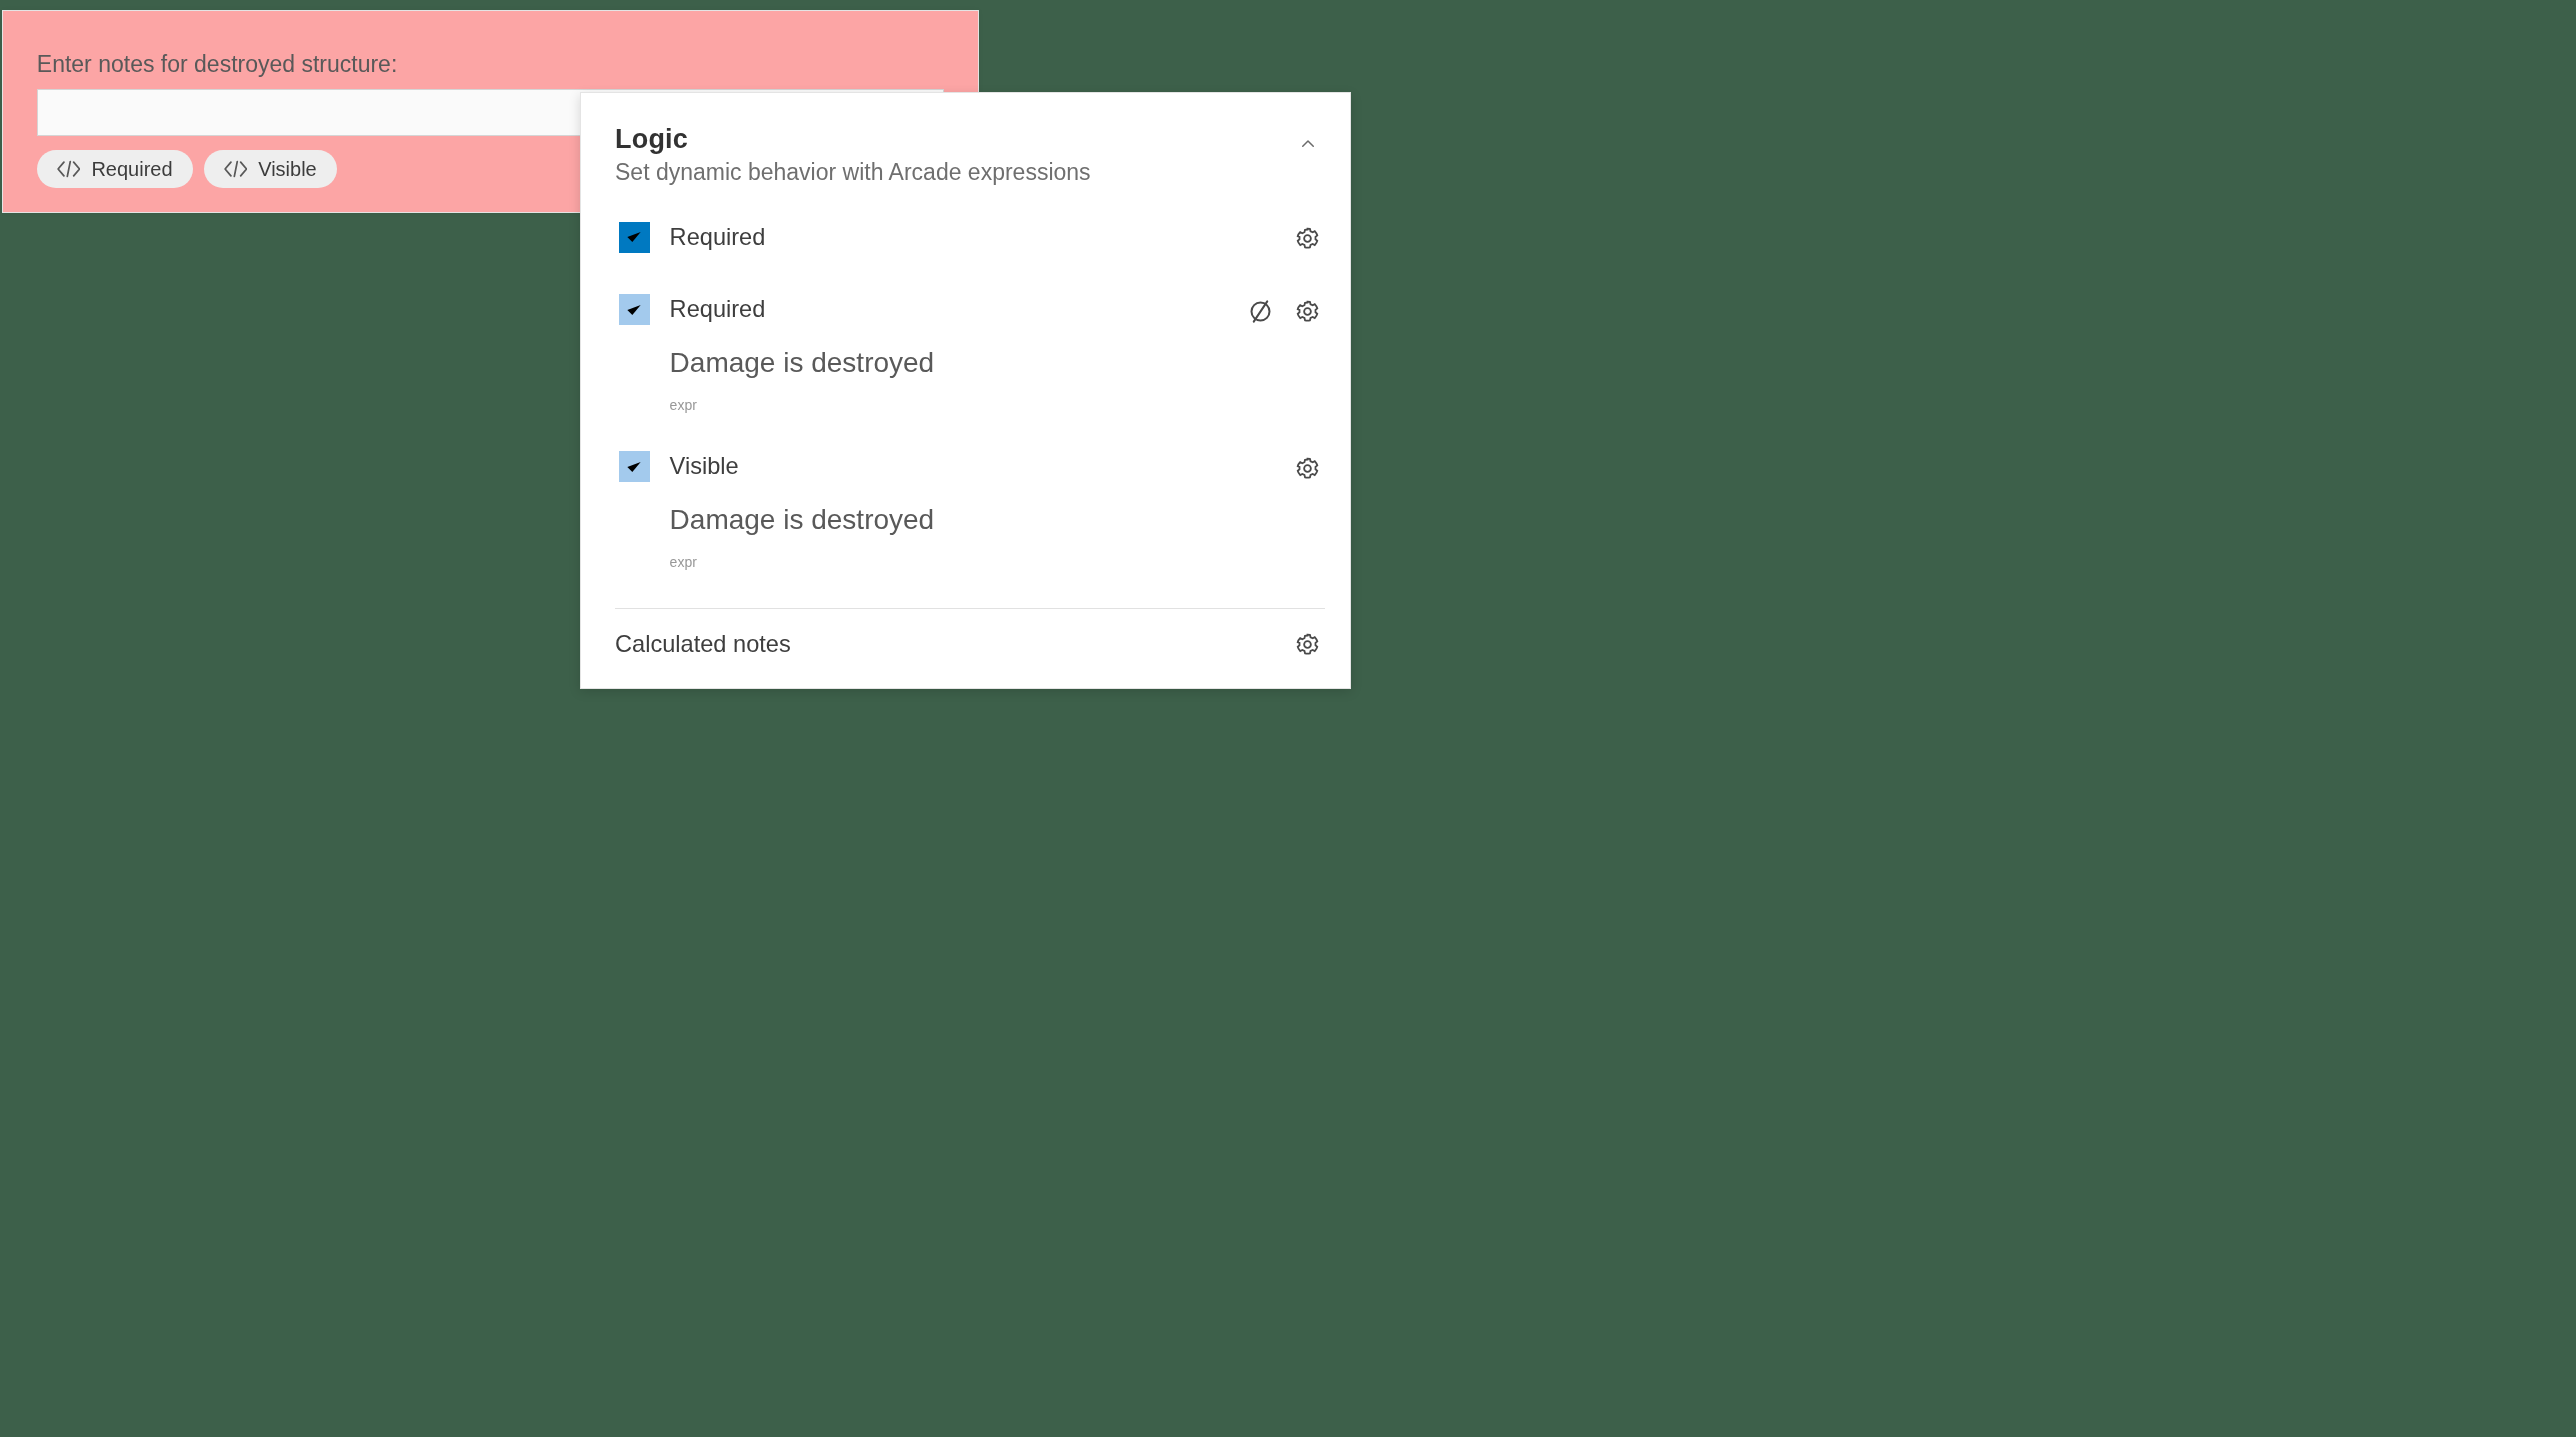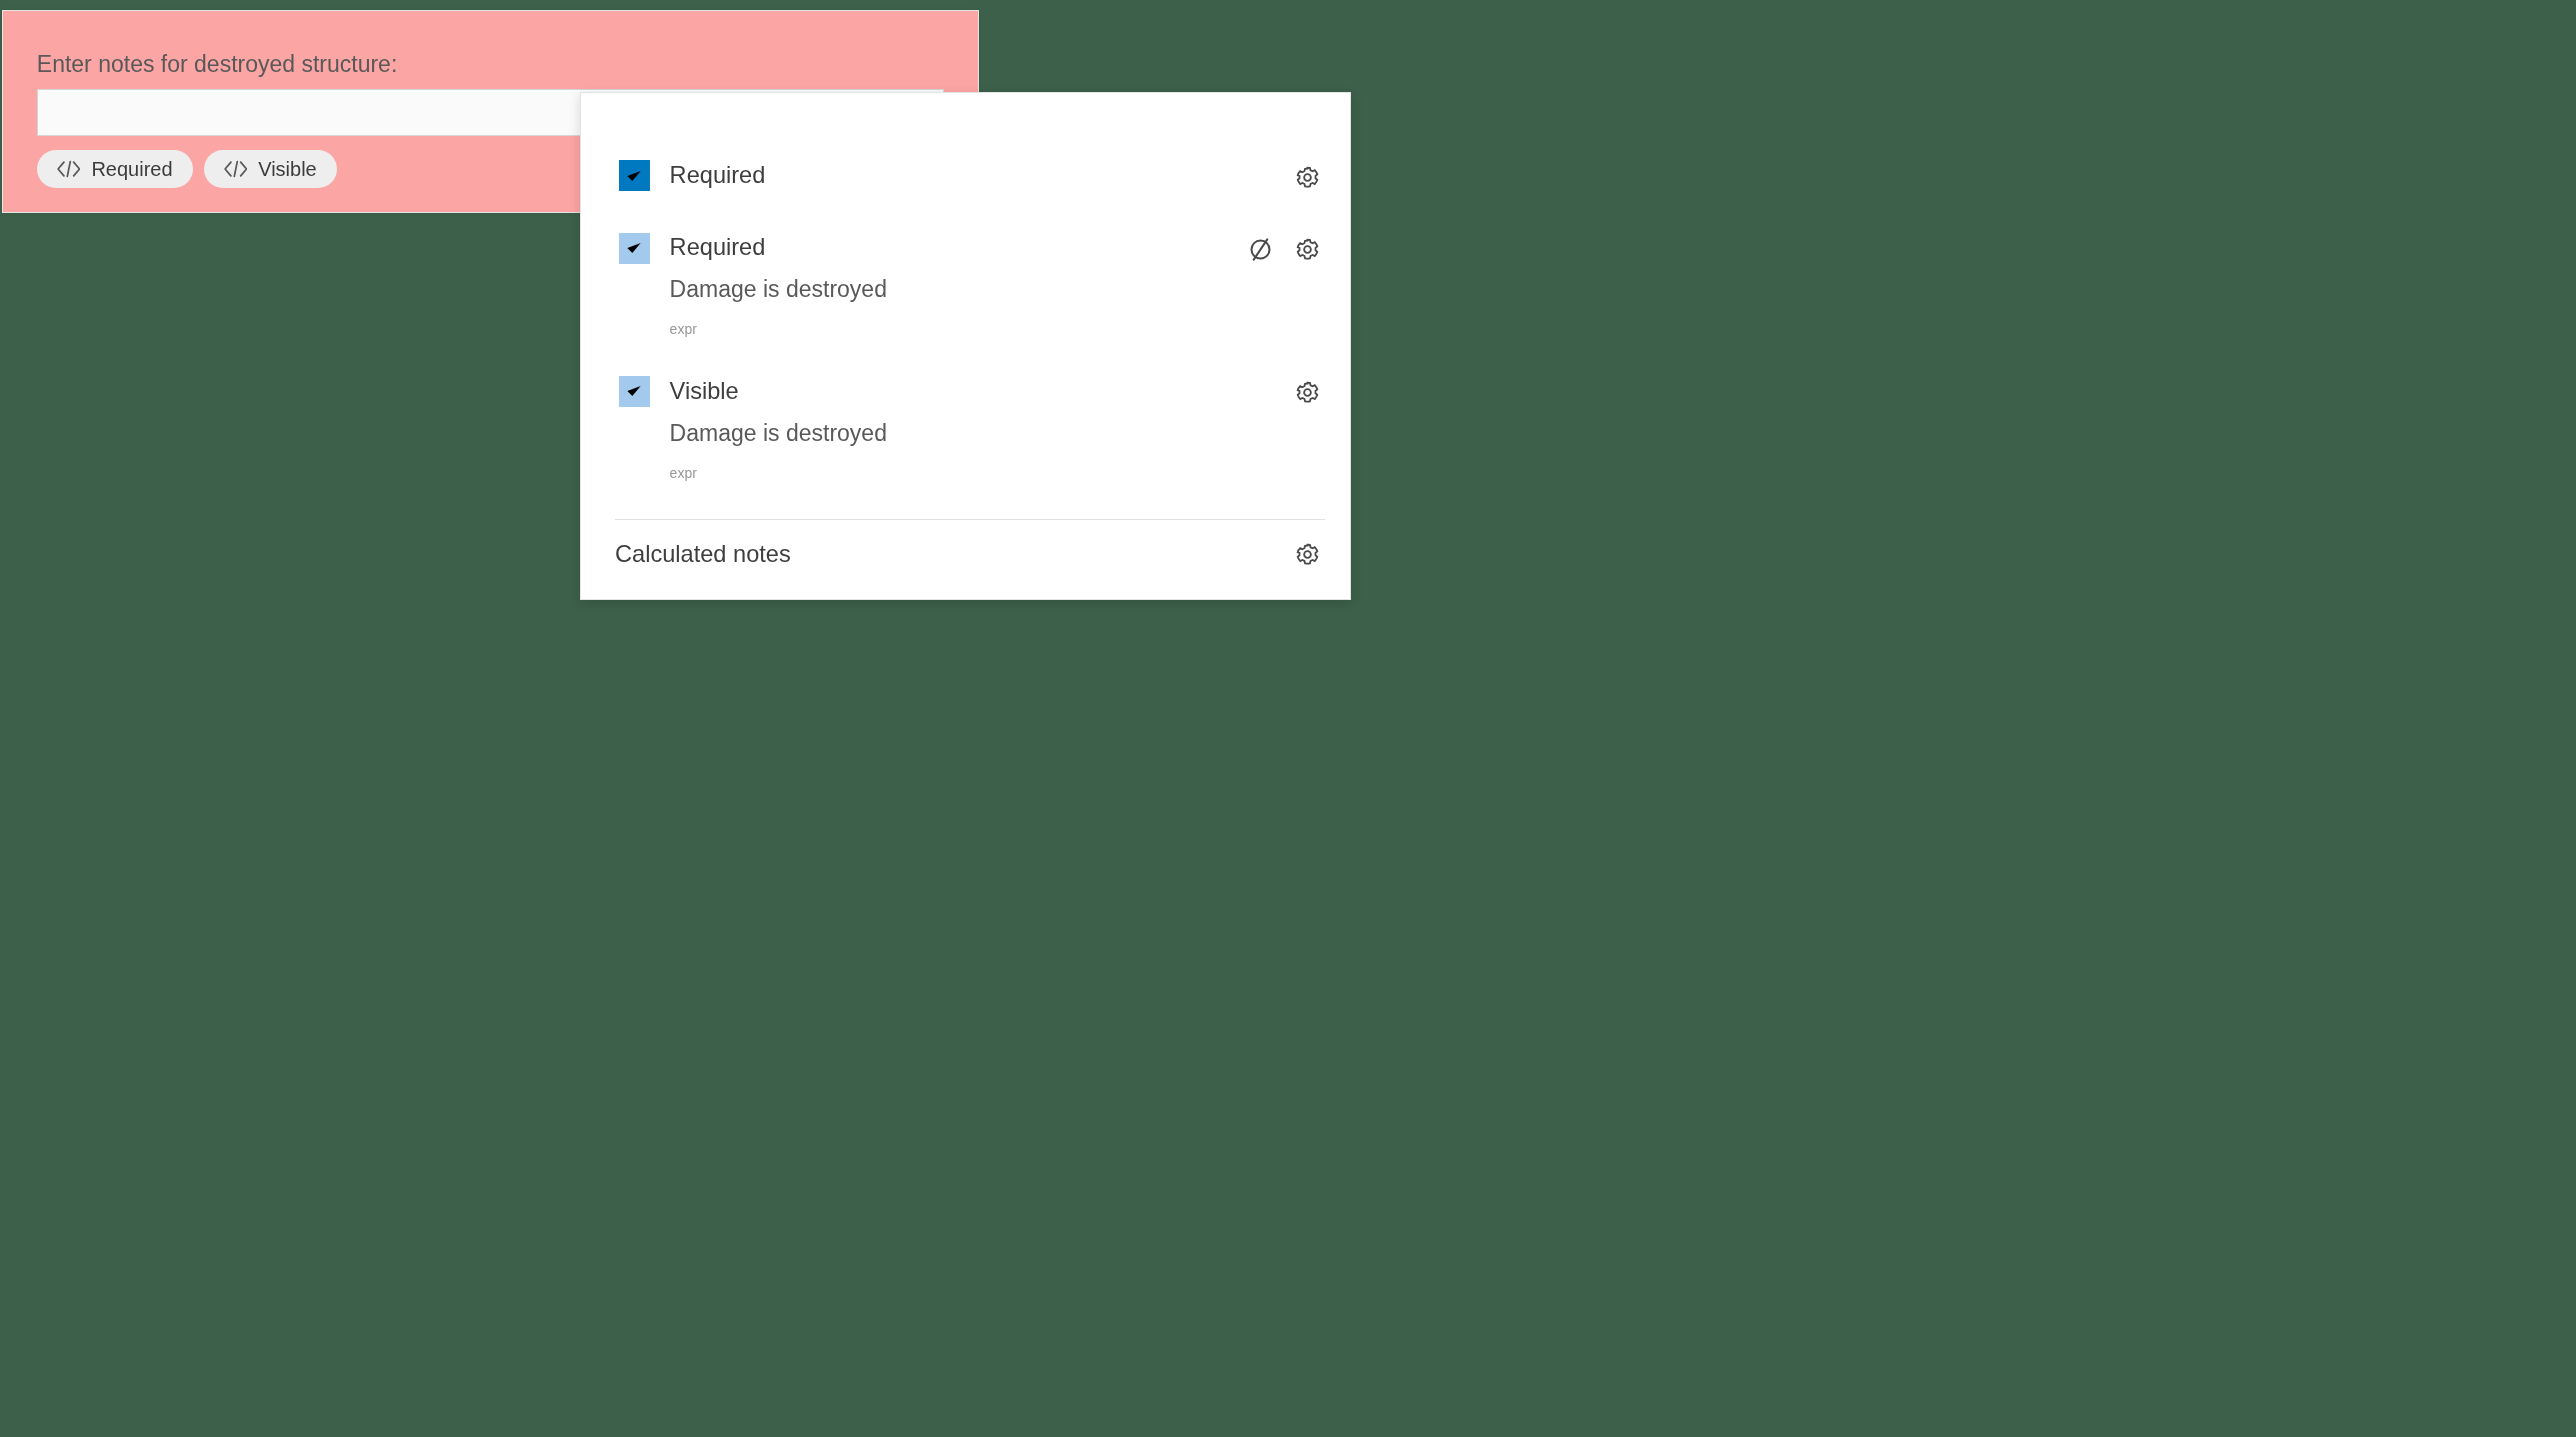--- a/index.html
+++ b/index.html
@@ -115,23 +115,23 @@
   .cb.solid { background: #0079c1; }
   .cb.light { background: #a3caed; }
   .cb svg { width: 20px; height: 20px; }
 
   .row-main { flex: 1; padding-top: 1.8px; }
   .row-label {
     font-size: 23.6px;
     color: #3e3e3e;
   }
   .row-expr-name {
-    font-size: 23px;
+    font-size: 28px;
     color: #595959;
-    margin-top: 15px;
+    margin-top: 24px;
   }
   .row-expr-sub {
     font-size: 14px;
     color: #989898;
     margin-top: 18px;
   }
 
   .row-actions {
     display: flex;
     align-items: center;
@@ -204,20 +204,31 @@
             <svg viewBox="0 0 26 20" width="23.6" height="18">
               <use href="#sym-code"></use>
             </svg>
           </span>
         <span>Visible</span>
       </span>
     </div>
   </div>
 
   <div class="logic-panel">
+    <div class="logic-head">
+      <div class="logic-head-text">
+        <div class="logic-title">Logic</div>
+        <div class="logic-sub">Set dynamic behavior with Arcade expressions</div>
+      </div>
+      <div class="collapse-btn">
+        <span><svg viewBox="0 0 20 20" width="18" height="18">
+              <use href="#sym-chevron-up"></use>
+            </svg></span>
+      </div>
+    </div>
 
     <div class="logic-body">
 
       <div class="logic-row">
         <span class="cb solid">
           <svg viewBox="0 0 22 22" width="20" height="20">
               <use href="#sym-check"></use>
             </svg>
         </span>
         <div class="row-main">

